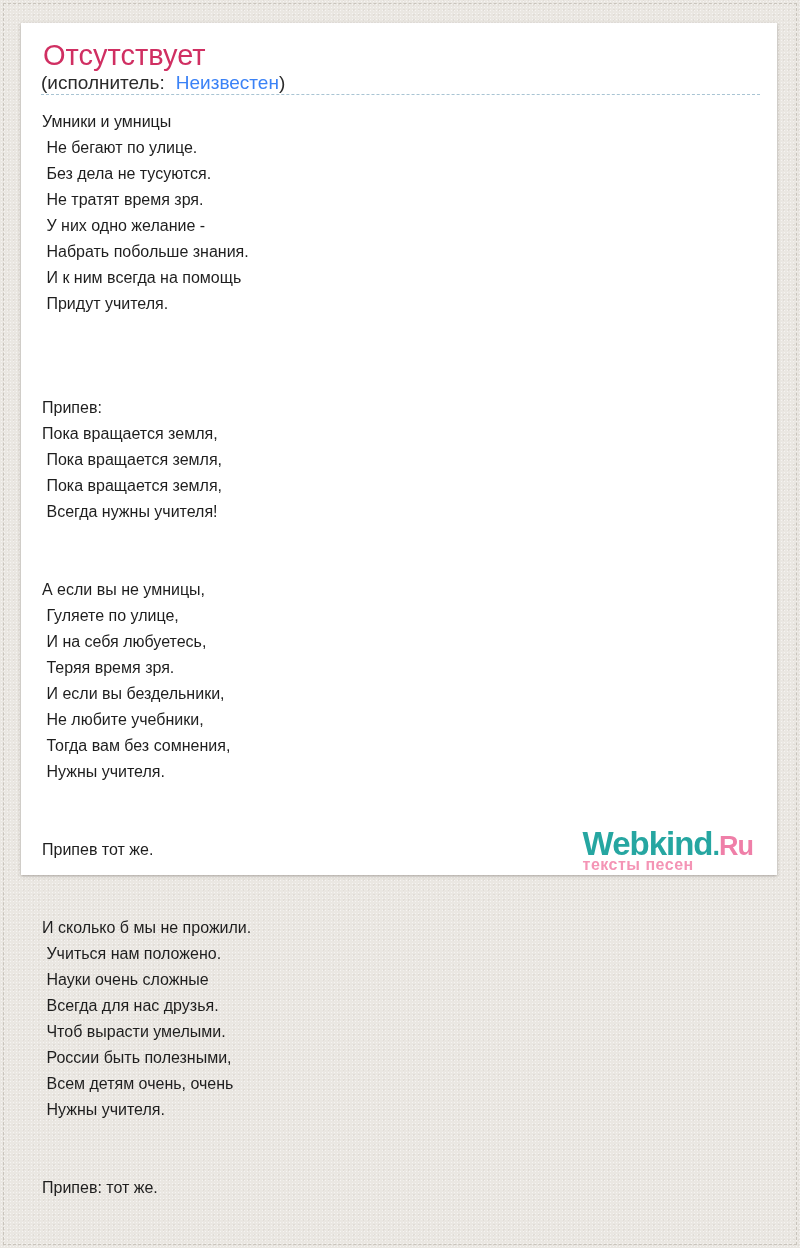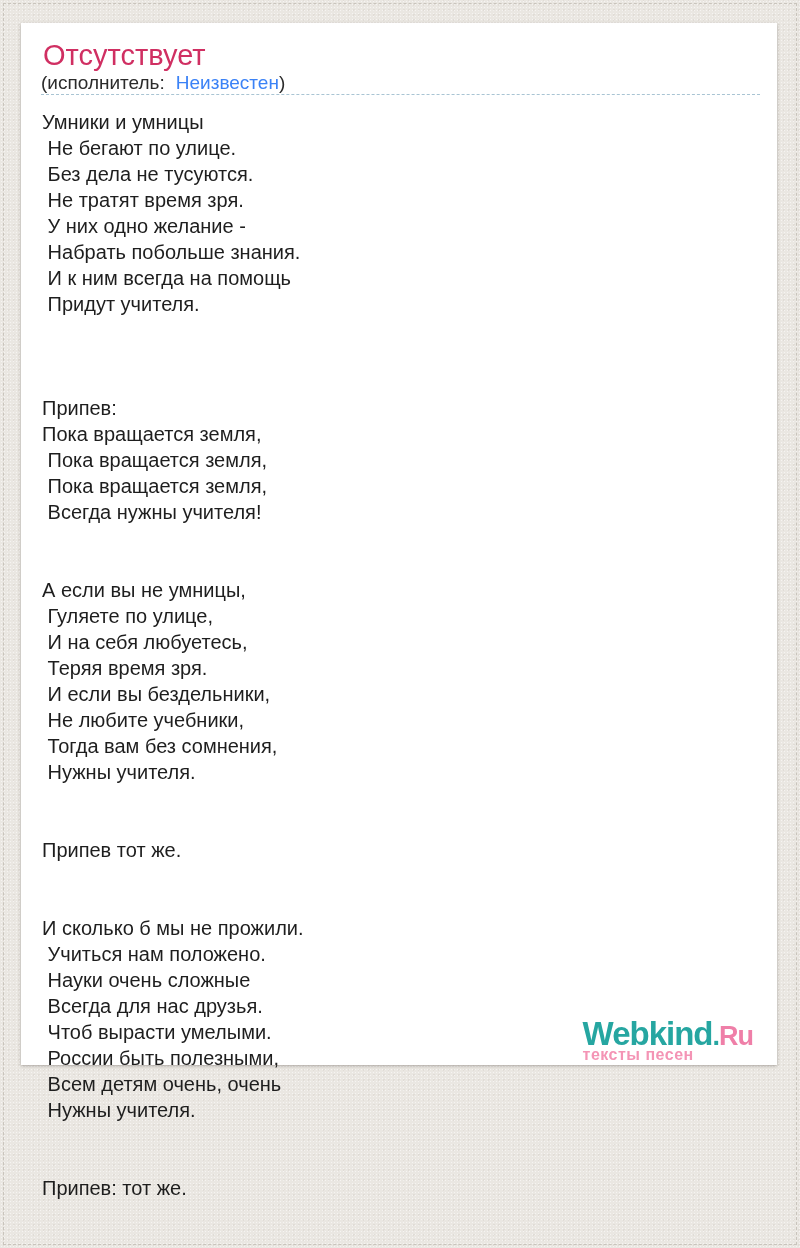--- a/index.html
+++ b/index.html
@@ -23,21 +23,21 @@
     position: absolute;
     inset: 3px;
     border: 1px dashed #c9c4bc;
     pointer-events: none;
   }
   .card {
     position: absolute;
     left: 21px;
     top: 23px;
     width: 756px;
-    height: 1042px;
+    height: 852px;
     background: #ffffff;
     box-shadow: 0 1px 3px rgba(90, 85, 75, 0.45);
   }
   .header {
     margin: 0 17px 0 20px;
     padding: 16px 0 0 0;
     border-bottom: 1px dashed #a9c4d3;
   }
   .song-title {
     margin: 0;
@@ -55,21 +55,21 @@
   }
   .artist-label { margin-right: 11px; }
   .artist-link {
     color: #3b82f6;
     text-decoration: none;
     cursor: pointer;
   }
   .artist-close { color: #2b2b2b; }
   .lyrics {
     margin: 14px 20px 0 21px;
-    font-size: 20px;
+    font-size: 16px;
     line-height: 26px;
     color: #1e1e1e;
     white-space: pre-wrap;
   }
   .logo {
     position: absolute;
     right: 24px;
     bottom: 2px;
     text-align: left;
     text-decoration: none;

